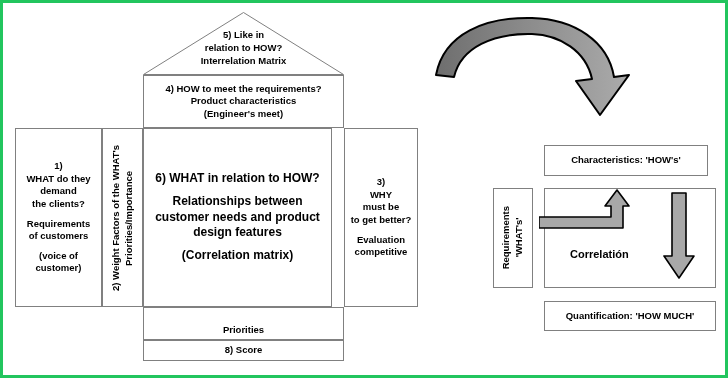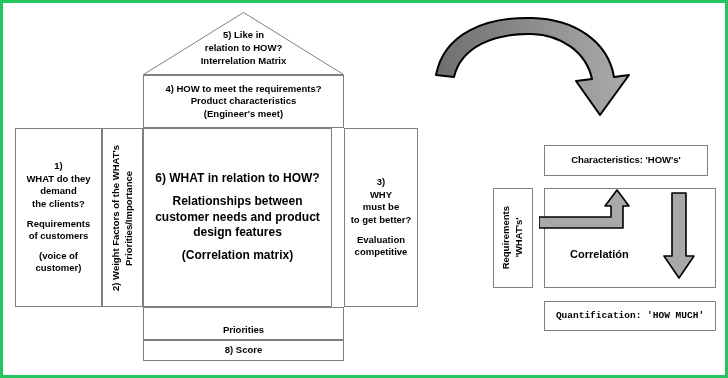--- a/index.html
+++ b/index.html
@@ -63,21 +63,21 @@
     writing-mode:vertical-rl;
     transform:rotate(180deg);
     white-space:nowrap;
     text-align:center;
     line-height:1.35;
   }
   #box-correlation{left:541px;top:185px;width:172px;height:100px;font-size:9.5px;
     align-items:flex-start;justify-content:flex-start;}
   #corr-label{position:absolute;left:567px;top:245px;font-size:11px;font-weight:bold;color:#000;}
   #corr-arrows{position:absolute;left:536px;top:185px;width:182px;height:100px;pointer-events:none;}
-  #box-quantification{left:541px;top:298px;width:172px;height:30px;font-size:9.5px;font-family:Liberation Mono, monospace;}
+  #box-quantification{left:541px;top:298px;width:172px;height:30px;font-size:9.5px;}
 
   .line{white-space:nowrap;}
   .sp{display:block;height:7px;}
 </style>
 </head>
 <body>
 
 <div id="canvas">
 
   <svg id="hoq-roof" viewBox="0 0 201 63" preserveAspectRatio="none">

